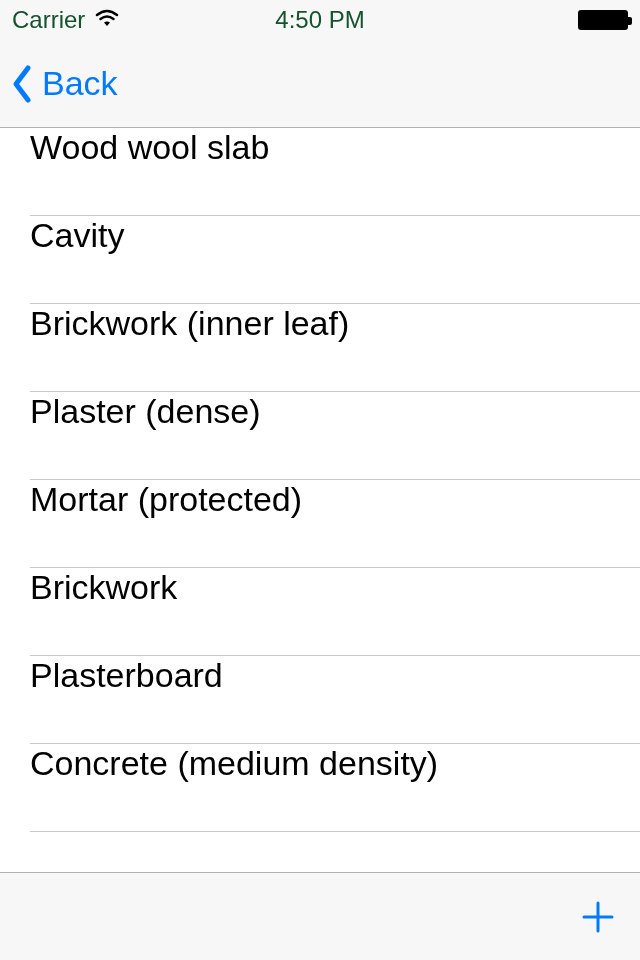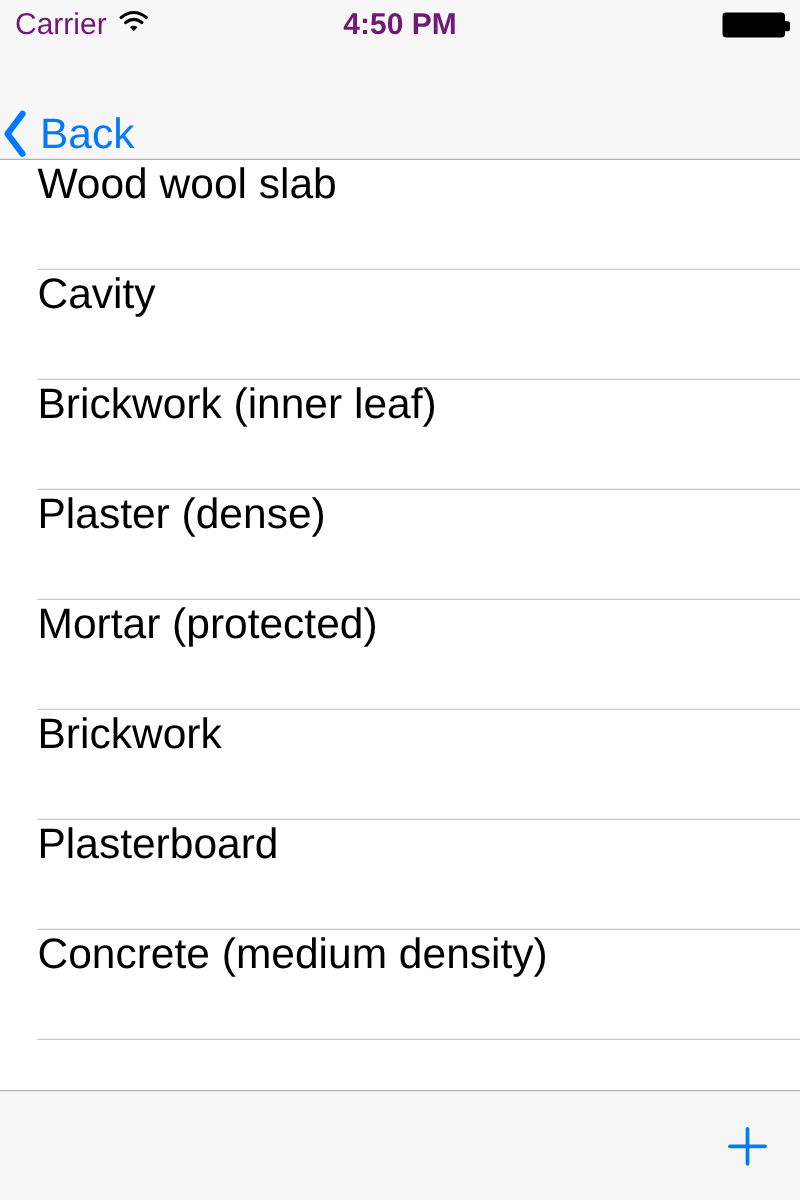--- a/index.html
+++ b/index.html
@@ -17,35 +17,35 @@
     }
     .status-bar {
       height: 40px;
       background: #f7f7f8;
       display: flex;
       align-items: center;
       justify-content: space-between;
       padding: 0 12px;
       font-size: 24px;
       font-weight: 500;
-      color: #701a75;
+      color: #14532d;
     }
     .status-left {
       display: flex;
       align-items: center;
       gap: 8px;
     }
     .wifi-icon {
       display: inline-block;
     }
     .status-center {
       position: absolute;
       left: 50%;
       transform: translateX(-50%);
-      font-weight: 700;
+      font-weight: 400;
       text-align: center;
     }
     .status-right {
       display: flex;
       align-items: center;
     }
     .battery {
       width: 50px;
       height: 20px;
       border: 2px solid #000;
@@ -61,22 +61,22 @@
       width: 4px;
       height: 8px;
       background: #000;
       border-radius: 0 2px 2px 0;
     }
     .nav-bar {
       height: 88px;
       background: #f7f7f8;
       border-bottom: 1px solid #b2b2b2;
       display: flex;
-      align-items: flex-end;
-      padding: 0 0;
+      align-items: center;
+      padding: 0 10px;
     }
     .back-button {
       display: flex;
       align-items: center;
       color: #007aff;
       font-size: 34px;
       font-weight: 400;
       cursor: pointer;
     }
     .chevron-left {

